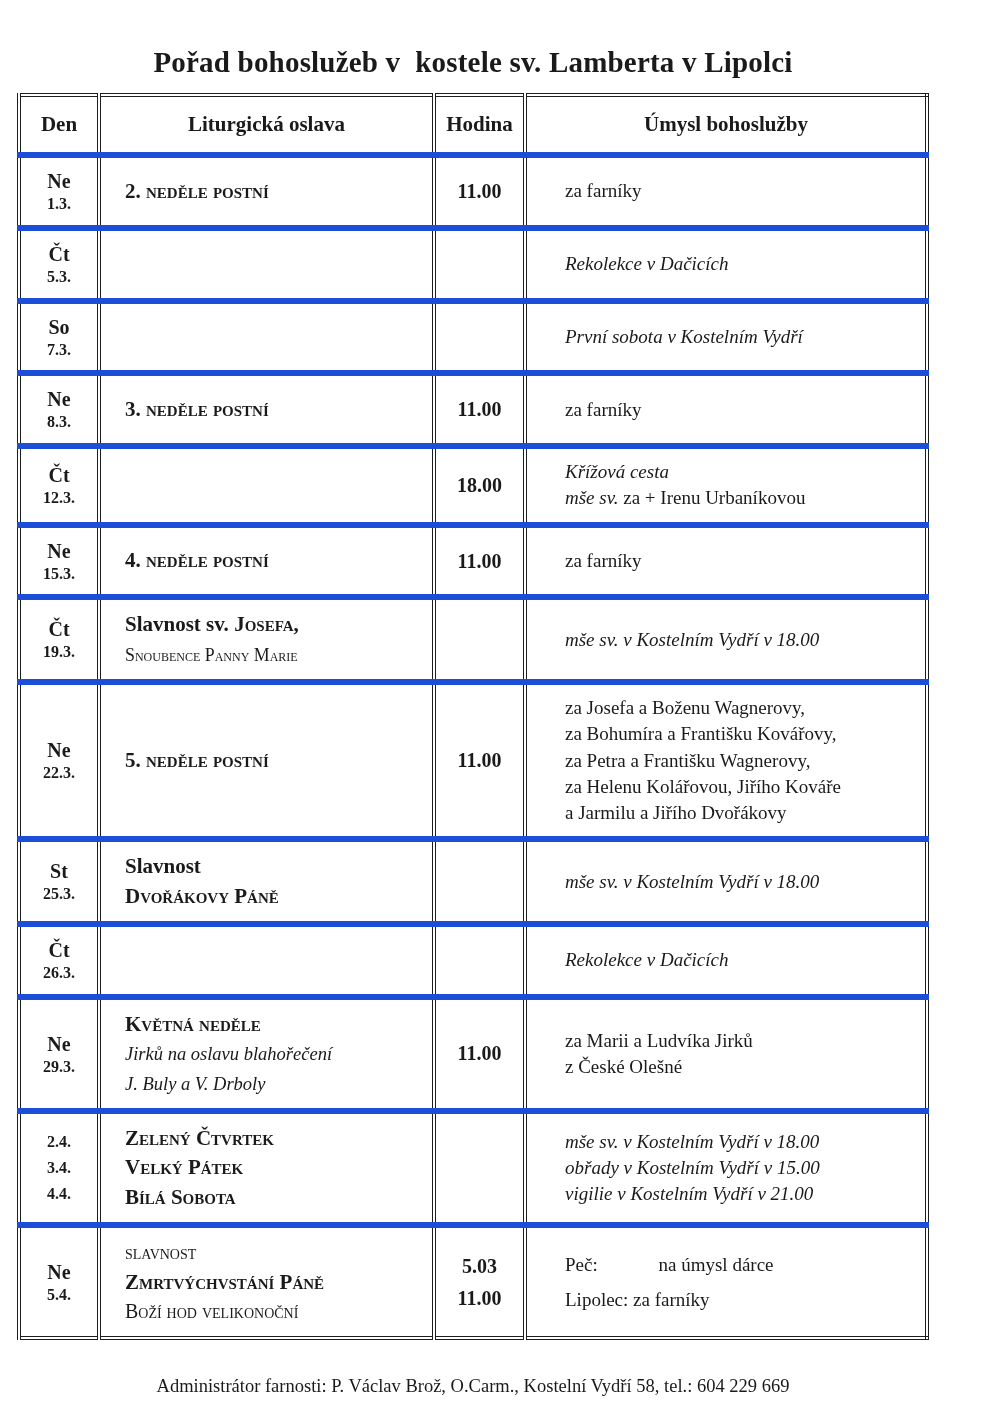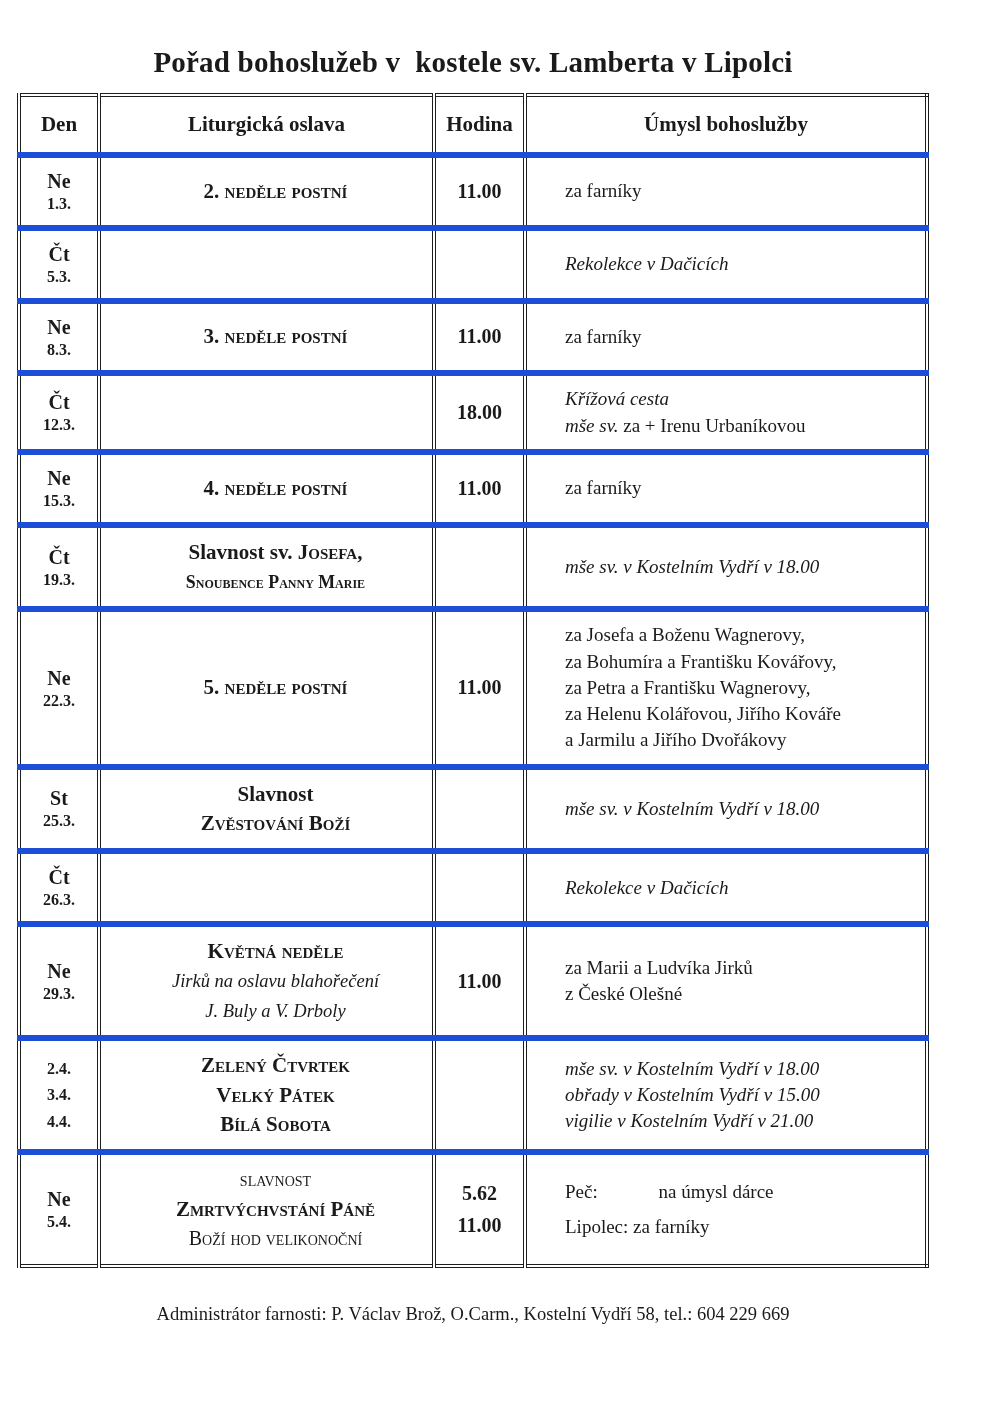--- a/index.html
+++ b/index.html
@@ -48,26 +48,26 @@
     text-align: center;
   }
   td { border-top: 6px solid #1d4ed8; padding: 10px 0; }
   td.day  { text-align: center; font-weight: 700; }
   td.hour { text-align: center; font-weight: 700; font-size: 20px; border-radius: 30px; }
   td.celebration { text-align: left; padding-left: 24px; padding-right: 6px; font-size: 21px; }
   td.intention   { text-align: left; padding-left: 38px; padding-right: 8px; font-size: 19px; }
   .day-line-1 { font-size: 20px; line-height: 1.3; }
   .day-line-2 { font-size: 16px; line-height: 1.3; }
   .day-line-sm { font-size: 16px; line-height: 1.65; }
-  .celebration .line { line-height: 1.4; text-align: center; }
+  .celebration .line { line-height: 1.4; }
   .intention .line   { line-height: 1.38; }
   .hour .line        { line-height: 1.25; }
   .s-b   { font-weight: 700; }
   .s-bsc { font-weight: 700; font-variant: small-caps; }
-  .s-bscs{ font-weight: 700; font-variant: small-caps; font-size: 0.85em; }
+  .s-bscs{ font-weight: 400; font-variant: small-caps; font-size: 0.85em; }
   .s-sc  { font-variant: small-caps; font-size: 0.95em; }
   .s-i   { font-style: italic; }
   .celebration .s-i { font-size: 18.5px; }
   .s-r   { }
   .gap   { margin-left: 3.2em; }
   tr.spaced .hour .line      { margin: 7px 0; }
   tr.spaced .intention .line { margin: 9px 0; }
   .footer {
     margin-top: 36px;
     text-align: center;
@@ -117,20 +117,31 @@
             <div class="day-line-2">5.3.</div>
           </td>
           <td class="celebration"></td>
           <td class="hour"></td>
           <td class="intention">
             <div class="line"><span class="s-i">Rekolekce v Dačicích</span></div>
           </td>
         </tr>
         <tr>
           <td class="day">
+            <div class="day-line-1">So</div>
+            <div class="day-line-2">7.3.</div>
+          </td>
+          <td class="celebration"></td>
+          <td class="hour"></td>
+          <td class="intention">
+            <div class="line"><span class="s-i">První sobota v Kostelním Vydří</span></div>
+          </td>
+        </tr>
+        <tr>
+          <td class="day">
             <div class="day-line-1">Ne</div>
             <div class="day-line-2">8.3.</div>
           </td>
           <td class="celebration">
             <div class="line"><span class="s-b">3. </span><span class="s-bsc">neděle postní</span></div>
           </td>
           <td class="hour">
             <div class="line">11.00</div>
           </td>
           <td class="intention">
@@ -199,21 +210,21 @@
             <div class="line"><span class="s-r">a Jarmilu a Jiřího Dvořákovy</span></div>
           </td>
         </tr>
         <tr>
           <td class="day">
             <div class="day-line-1">St</div>
             <div class="day-line-2">25.3.</div>
           </td>
           <td class="celebration">
             <div class="line"><span class="s-b">Slavnost</span></div>
-            <div class="line"><span class="s-bsc">Zvěstování Boží</span></div>
+            <div class="line"><span class="s-bsc">Dvořákovy Páně</span></div>
           </td>
           <td class="hour"></td>
           <td class="intention">
             <div class="line"><span class="s-i">mše sv. v Kostelním Vydří v 18.00</span></div>
           </td>
         </tr>
         <tr>
           <td class="day">
             <div class="day-line-1">Čt</div>
             <div class="day-line-2">26.3.</div>
@@ -264,21 +275,21 @@
           <td class="day">
             <div class="day-line-1">Ne</div>
             <div class="day-line-2">5.4.</div>
           </td>
           <td class="celebration">
             <div class="line"><span class="s-sc">slavnost</span></div>
             <div class="line"><span class="s-bsc">Zmrtvýchvstání Páně</span></div>
             <div class="line"><span class="s-sc">Boží hod velikonoční</span></div>
           </td>
           <td class="hour">
-            <div class="line">5.62</div>
+            <div class="line">5.03</div>
             <div class="line">11.00</div>
           </td>
           <td class="intention">
             <div class="line"><span class="s-r">Peč:</span><span class="s-r gap">na úmysl dárce</span></div>
             <div class="line"><span class="s-r">Lipolec: za farníky</span></div>
           </td>
         </tr>
       </tbody>
   </table>
 

